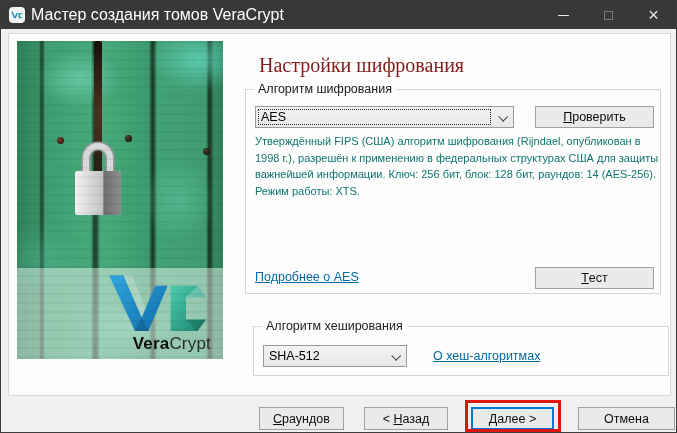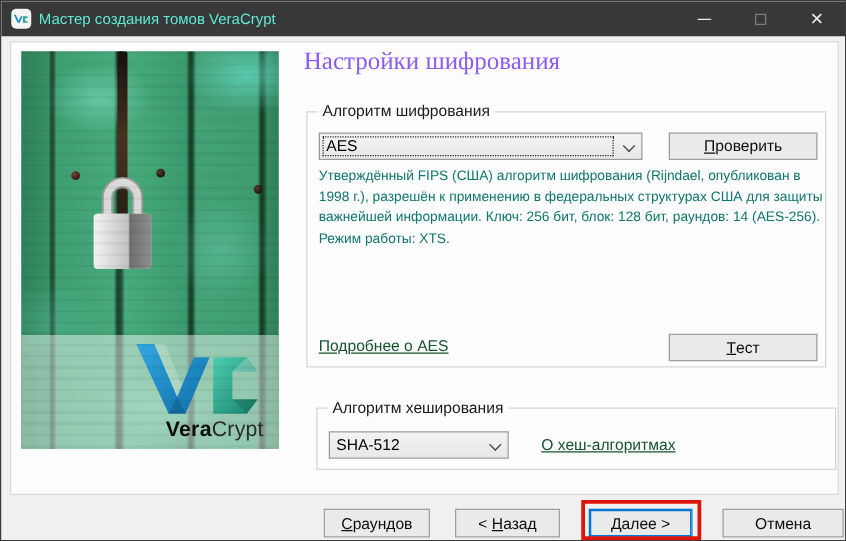--- a/index.html
+++ b/index.html
@@ -4,31 +4,31 @@
 <style>
   html,body{margin:0;padding:0;background:#777;}
   *{box-sizing:border-box;font-family:"Liberation Sans",sans-serif;}
   .window{position:relative;width:677px;height:433px;background:#f0f0f0;
           border:1px solid #3c3c3c;overflow:hidden;}
   
   .titlebar{position:absolute;left:0;top:0;right:0;height:28px;background:#383838;
             display:flex;align-items:center;}
   .app-icon{width:16px;height:16px;margin:0 6px 0 8px;background:#f4f4f4;border-radius:4px;
             display:flex;align-items:center;justify-content:center;flex:0 0 auto;}
-  .title-text{color:#5eead4;font-size:12px;white-space:nowrap;}
+  .title-text{color:#ffffff;font-size:16px;white-space:nowrap;}
   .caption-buttons{position:absolute;right:0;top:0;height:28px;display:flex;}
   .cap-btn{width:45px;height:28px;display:flex;align-items:center;justify-content:center;}
   .min-glyph{width:11px;height:1px;background:#e8e8e8;display:block;}
   .max-glyph{width:9px;height:9px;border:1px solid #7b7b7b;display:block;}
   .close-glyph{color:#e8e8e8;font-size:18px;line-height:18px;}
   
   .panel{position:absolute;left:7px;top:32px;width:663px;height:363px;
          background:#fdfdfd;border:1px solid #d8d8d8;}
-  .page-title{position:absolute;left:234px;top:4px;margin:0;
-              font-family:"Liberation Serif",serif;font-size:20px;font-weight:400;color:#8b5cf6;text-align:right;}
+  .page-title{position:absolute;left:234px;top:4px;margin:16px;
+              font-family:"Liberation Serif",serif;font-size:20px;font-weight:400;color:#7f1d1d;text-align:right;}
   
   .door{position:absolute;left:8px;top:7px;width:206px;height:318px;overflow:hidden;
         background:
           radial-gradient(ellipse 60px 40px at 30% 12%, rgba(126,226,196,.55), transparent 70%),
           radial-gradient(ellipse 70px 45px at 88% 6%,  rgba(104,224,205,.65), transparent 70%),
           radial-gradient(ellipse 55px 60px at 78% 50%, rgba(118,216,186,.35), transparent 70%),
           radial-gradient(ellipse 60px 50px at 10% 68%, rgba(96,198,168,.30), transparent 70%),
           radial-gradient(ellipse 70px 40px at 55% 90%, rgba(140,220,190,.30), transparent 70%),
           linear-gradient(90deg,
             #2f8159 0px,#359063 22px,#1d4a33 24px,#26543a 26px,
@@ -65,21 +65,21 @@
          transform:rotate(45deg) translateY(-1px);}
   .combo .focus-rect{position:absolute;left:2px;top:2px;bottom:2px;right:22px;
          border:1px dotted #2a2a2a;pointer-events:none;}
   .btn{position:absolute;height:22px;background:#e9eaea;border:1px solid #a0a0a0;
        font-size:12.5px;color:#0d0d0d;display:flex;align-items:center;justify-content:center;
        white-space:pre;}
   .btn.default{border:1px solid #0078d7;box-shadow:inset 0 0 0 1px #0078d7;}
   .accel{text-decoration:underline;}
   .desc{position:absolute;left:9px;top:43px;width:404px;
         font-size:11px;line-height:16.5px;color:#0f766e;}
-  .link{position:absolute;font-size:12.5px;color:#14532d;text-decoration:underline;
+  .link{position:absolute;font-size:12.5px;color:#0369a1;text-decoration:underline;
         cursor:pointer;white-space:nowrap;}
   
   .f-btn{position:absolute;top:406px;height:23px;}
   .annotation{position:absolute;left:464px;top:399px;width:96px;height:32px;
               border:3px solid #de150b;pointer-events:none;z-index:6;}
 </style>
 </head>
 <body>
 
 <div class="window">

